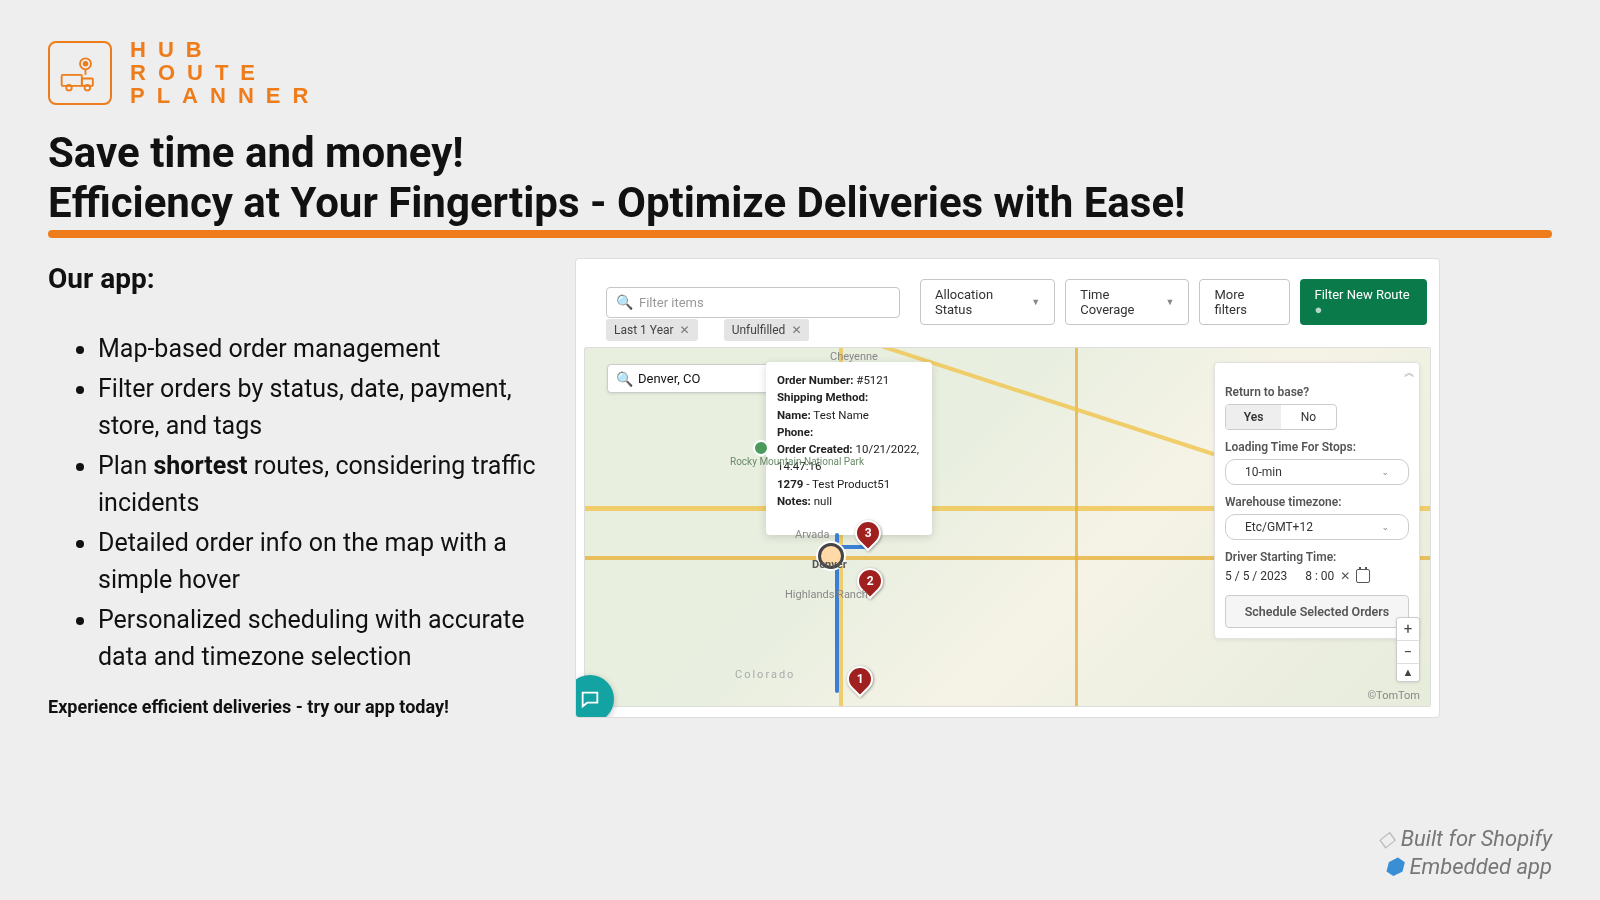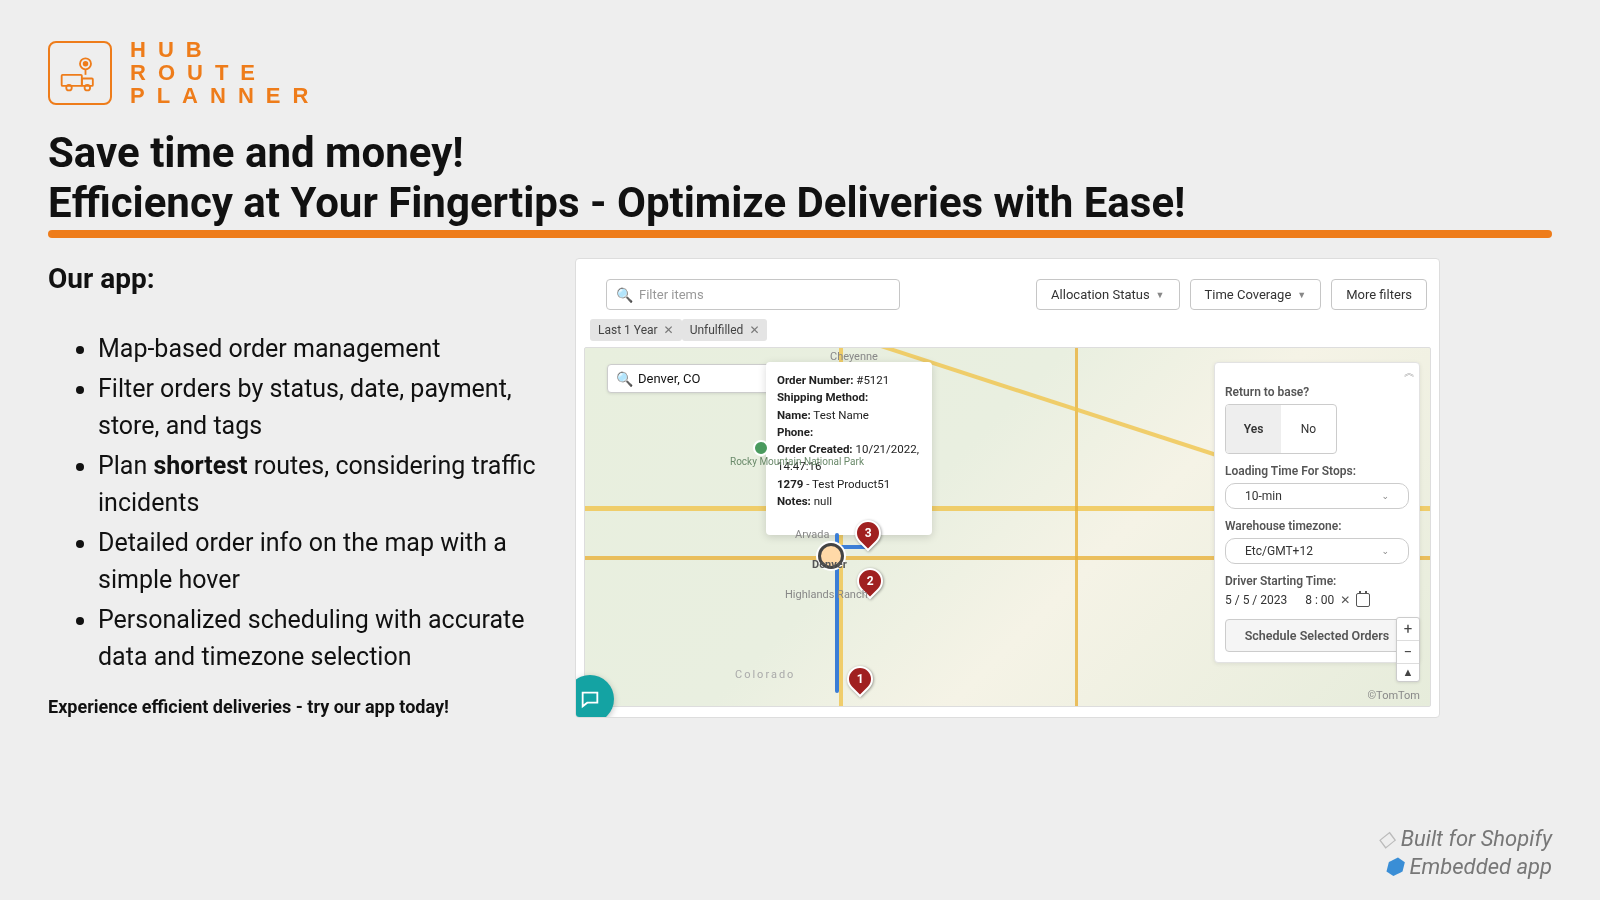--- a/index.html
+++ b/index.html
@@ -123,22 +123,22 @@
     color: #fff;
     border: none;
     border-radius: 4px;
     padding: 8px 14px;
     font-size: 13px;
     cursor: pointer;
   }
 
   .chips {
     position: absolute;
-    left: 14px; top: 60px;
-    display: flex; gap: 0;
+    left: 30px; top: 60px;
+    display: flex; gap: 26px;
   }
   .chip {
     background: #e4e4e4;
     border-radius: 3px;
     font-size: 12px;
     padding: 4px 8px;
     color: #444;
     display: flex; align-items: center; gap: 6px;
   }
   .chip .x { color: #777; cursor: pointer; font-size: 12px; }
@@ -253,21 +253,21 @@
   .rp-collapse {
     position:absolute; right:6px; top:2px;
     font-size:11px; color:#aaa; cursor:pointer; letter-spacing:-2px;
   }
   .rp-text { line-height:1.45; }
   .rp-label { color:#555; font-weight:600; margin-top:10px; margin-bottom:5px;}
   .seg {
     display:flex; border:1px solid #ccc; border-radius:4px; overflow:hidden;
     width:112px;
   }
-  .seg div { flex:1; text-align:center; padding:17px 0; font-size:12px; cursor:pointer;}
+  .seg div { flex:1; text-align:center; padding:5px 0; font-size:12px; cursor:pointer;}
   .seg .on { background:#eee; font-weight:600;}
   .sel {
     width:100%; border:1px solid #ccc; border-radius:10px;
     padding:5px 19px; font-size:12px; background:#fff;
     display:flex; justify-content:space-between; align-items:center;
   }
   .dt-row { display:flex; align-items:center; gap:6px; font-size:12px;}
   .dt-x { color:#555; cursor:pointer;}
   .cal { width:14px;height:14px;border:1.5px solid #555;border-radius:2px;position:relative;}
   .cal::before{content:"";position:absolute;top:-3px;left:2px;width:2px;height:3px;background:#555;}
@@ -363,20 +363,23 @@
       <span>Allocation Status</span>
         <span class="caret">▼</span>
     </div>
     <div class="pill-btn">
       <span>Time Coverage</span>
         <span class="caret">▼</span>
     </div>
     <div class="pill-btn">
       <span>More filters</span>
     </div>
+    <div class="primary-btn">
+      <span>Filter New Route</span> <span style="opacity:.7">●</span>
+    </div>
   </div>
 
   <div class="chips">
     <div class="chip">
       <span>Last 1 Year</span>
         <span class="x">✕</span>
     </div>
     <div class="chip">
       <span>Unfulfilled</span>
         <span class="x">✕</span>

